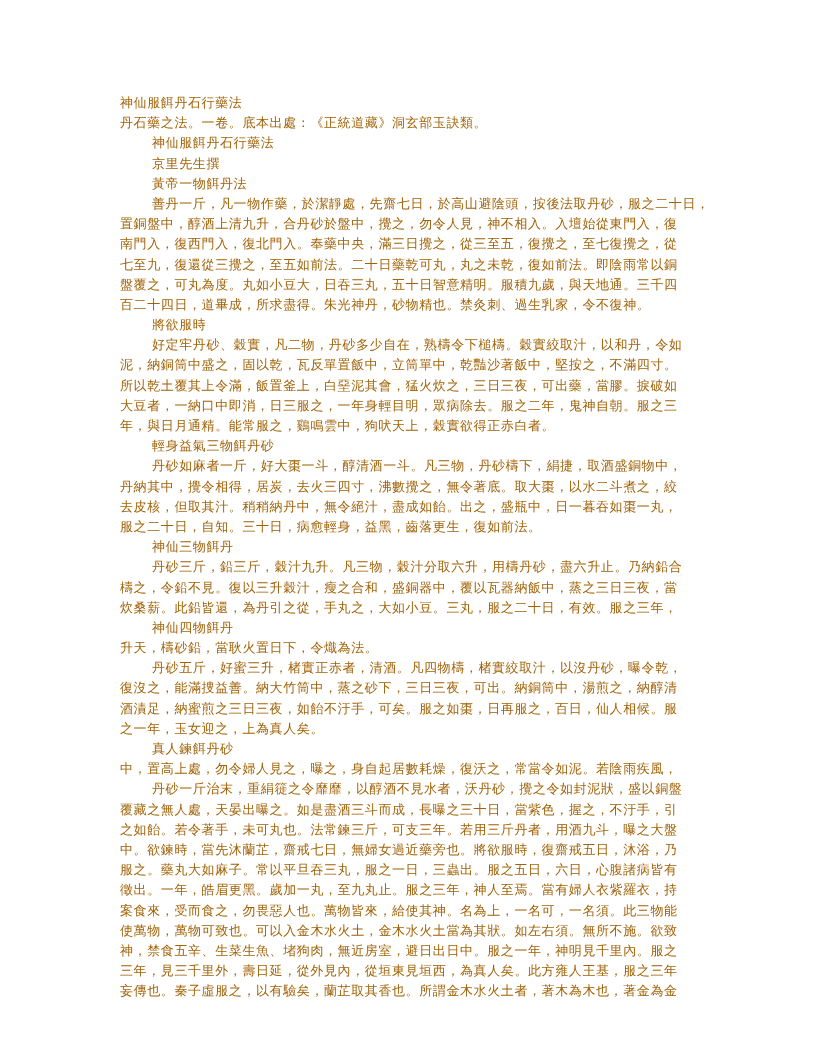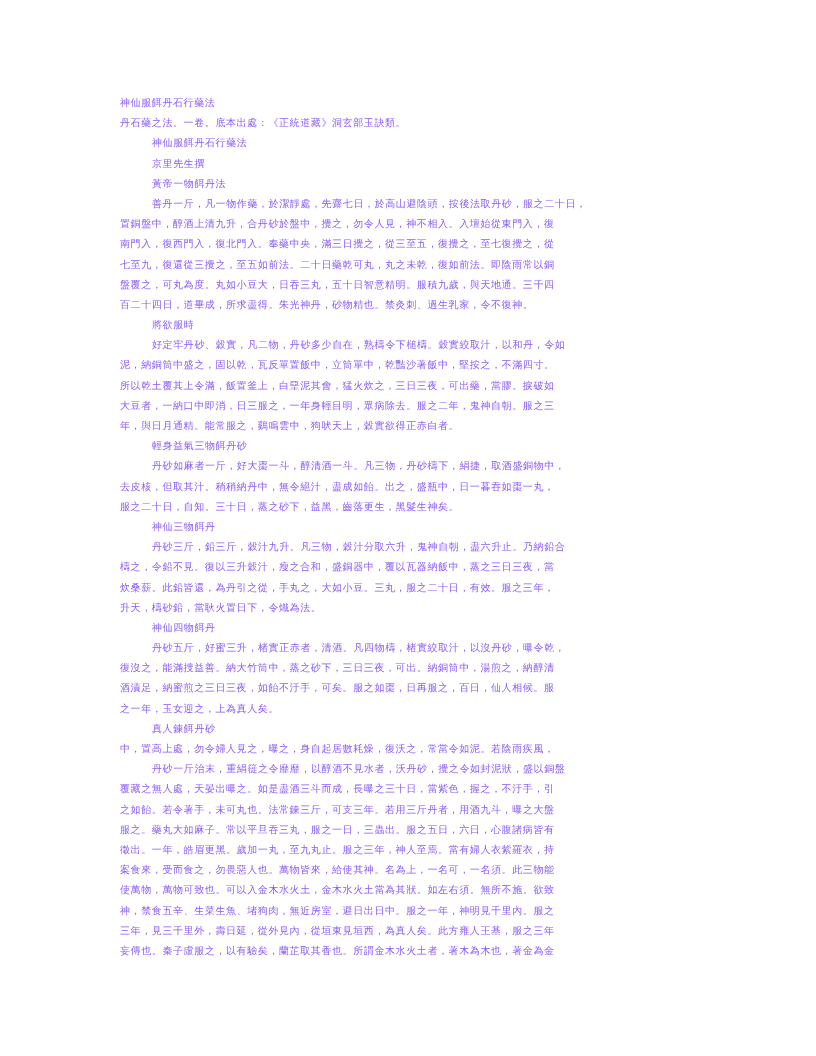--- a/index.html
+++ b/index.html
@@ -11,23 +11,23 @@
       width: 816px;
       height: 1056px;
       position: relative;
       overflow: hidden;
     }
     .page {
       position: absolute;
       left: 120px;
       top: 93px;
       width: 580px;
-      color: #8b5cf6;
+      color: #a16207;
       font-family: "DejaVu Serif", "Liberation Serif", serif;
-      font-size: 10px;
+      font-size: 13px;
       line-height: 20.2px;
       letter-spacing: 0.6px;
     }
     .line {
       display: block;
       white-space: nowrap;
       height: 20.2px;
     }
     .indent {
       padding-left: 32px;
@@ -55,40 +55,42 @@
 
   <span class="line heading">將欲服時</span>
   <span class="line indent">好定牢丹砂、穀實，凡二物，丹砂多少自在，熟檮令下槌檮。穀實絞取汁，以和丹，令如</span>
   <span class="line">泥，納銅筒中盛之，固以乾，瓦反單置飯中，立筒單中，乾豔沙著飯中，堅按之，不滿四寸。</span>
   <span class="line">所以乾土覆其上令滿，飯置釜上，白堊泥其會，猛火炊之，三日三夜，可出藥，當膠。捩破如</span>
   <span class="line">大豆者，一納口中即消，日三服之，一年身輕目明，眾病除去。服之二年，鬼神自朝。服之三</span>
   <span class="line">年，與日月通精。能常服之，鷄鳴雲中，狗吠天上，穀實欲得正赤白者。</span>
 
   <span class="line heading">輕身益氣三物餌丹砂</span>
   <span class="line indent">丹砂如麻者一斤，好大棗一斗，醇清酒一斗。凡三物，丹砂檮下，絹捷，取酒盛銅物中，</span>
+  <span class="line">丹納其中，攪令相得，居炭，去火三四寸，沸數攪之，無令著底。取大棗，以水二斗煮之，絞</span>
   <span class="line">去皮核，但取其汁。稍稍納丹中，無令絕汁，盡成如飴。出之，盛瓶中，日一暮吞如棗一丸，</span>
-  <span class="line">服之二十日，自知。三十日，蒸之砂下，益黑，齒落更生，黑髮生神矣。</span>
+  <span class="line">服之二十日，自知。三十日，病愈輕身，益黑，齒落更生，復如前法。</span>
 
   <span class="line heading">神仙三物餌丹</span>
-  <span class="line indent">丹砂三斤，鉛三斤，穀汁九升。凡三物，穀汁分取六升，鬼神自朝，盡六升止。乃納鉛合</span>
+  <span class="line indent">丹砂三斤，鉛三斤，穀汁九升。凡三物，穀汁分取六升，用檮丹砂，盡六升止。乃納鉛合</span>
   <span class="line">檮之，令鉛不見。復以三升穀汁，瘦之合和，盛銅器中，覆以瓦器納飯中，蒸之三日三夜，當</span>
   <span class="line">炊桑薪。此鉛皆還，為丹引之從，手丸之，大如小豆。三丸，服之二十日，有效。服之三年，</span>
+  <span class="line heading">神仙四物餌丹</span>
+
   <span class="line">升天，檮砂鉛，當耿火置日下，令熾為法。</span>
-
-  <span class="line heading">神仙四物餌丹</span>
   <span class="line indent">丹砂五斤，好蜜三升，楮實正赤者，清酒。凡四物檮，楮實絞取汁，以沒丹砂，曝令乾，</span>
   <span class="line">復沒之，能滿捜益善。納大竹筒中，蒸之砂下，三日三夜，可出。納銅筒中，湯煎之，納醇清</span>
   <span class="line">酒漬足，納蜜煎之三日三夜，如飴不汙手，可矣。服之如棗，日再服之，百日，仙人相候。服</span>
   <span class="line">之一年，玉女迎之，上為真人矣。</span>
 
   <span class="line heading">真人鍊餌丹砂</span>
   <span class="line">中，置高上處，勿令婦人見之，曝之，身自起居數耗燥，復沃之，常當令如泥。若陰雨疾風，</span>
   <span class="line indent">丹砂一斤治末，重絹簁之令靡靡，以醇酒不見水者，沃丹砂，攪之令如封泥狀，盛以銅盤</span>
   <span class="line">覆藏之無人處，天晏出曝之。如是盡酒三斗而成，長曝之三十日，當紫色，握之，不汙手，引</span>
   <span class="line">之如飴。若令著手，未可丸也。法常鍊三斤，可支三年。若用三斤丹者，用酒九斗，曝之大盤</span>
+  <span class="line">中。欲鍊時，當先沐蘭芷，齋戒七日，無婦女過近藥旁也。將欲服時，復齋戒五日，沐浴，乃</span>
   <span class="line">服之。藥丸大如麻子。常以平旦吞三丸，服之一日，三蟲出。服之五日，六日，心腹諸病皆有</span>
   <span class="line">徵出。一年，皓眉更黑。歲加一丸，至九丸止。服之三年，神人至焉。當有婦人衣紫羅衣，持</span>
   <span class="line">案食來，受而食之，勿畏惡人也。萬物皆來，給使其神。名為上，一名可，一名須。此三物能</span>
   <span class="line">使萬物，萬物可致也。可以入金木水火土，金木水火土當為其狀。如左右須。無所不施。欲致</span>
   <span class="line">神，禁食五辛、生菜生魚、堵狗肉，無近房室，避日出日中。服之一年，神明見千里內。服之</span>
   <span class="line">三年，見三千里外，壽日延，從外見內，從垣東見垣西，為真人矣。此方雍人王基，服之三年</span>
   <span class="line">妄傳也。秦子虛服之，以有驗矣，蘭芷取其香也。所謂金木水火土者，著木為木也，著金為金</span>
 </div>
 
 </body></html>

